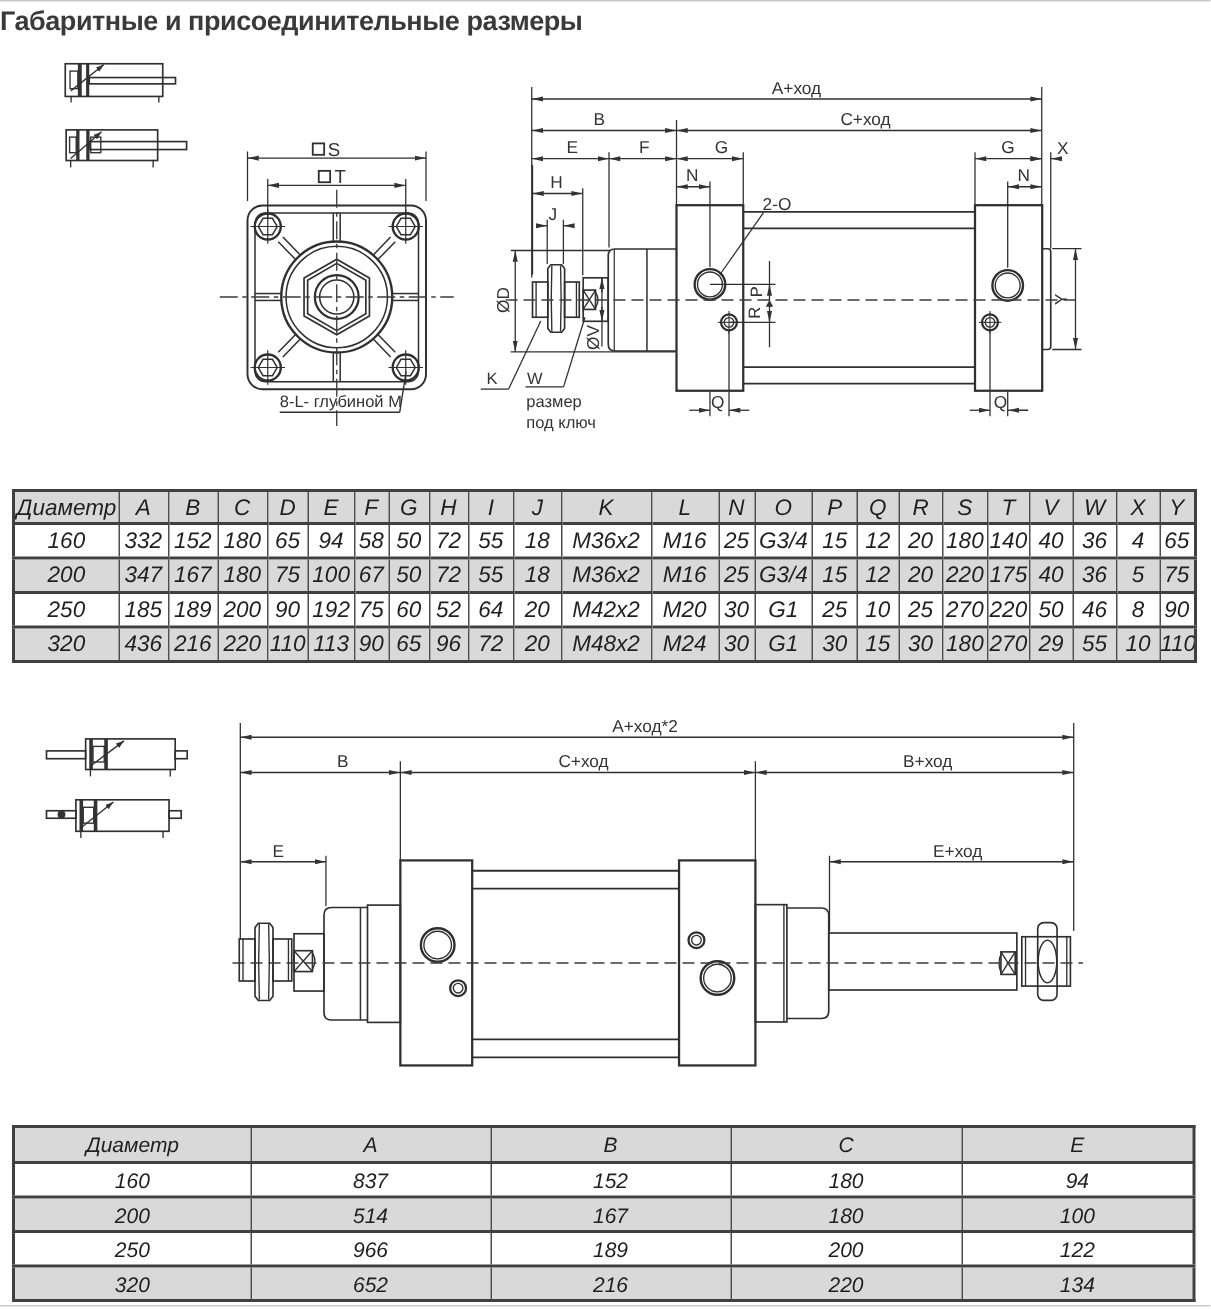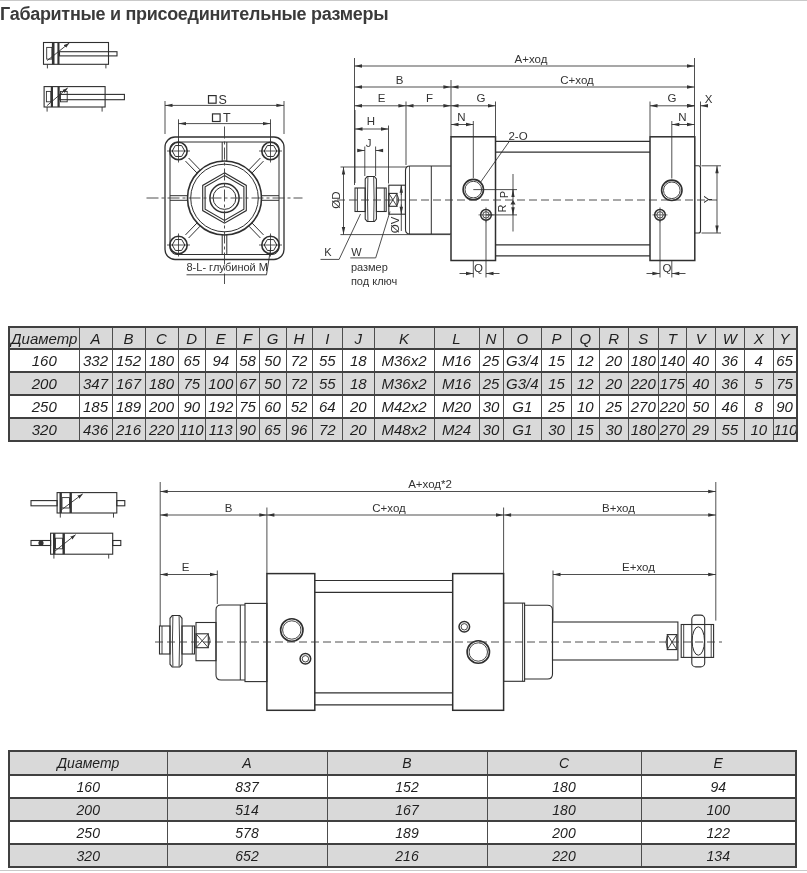--- a/index.html
+++ b/index.html
@@ -739,21 +739,21 @@
       </tr>
 <tr class="g">
         <td>200</td>
         <td>514</td>
         <td>167</td>
         <td>180</td>
         <td>100</td>
       </tr>
 <tr>
         <td>250</td>
-        <td>578</td>
+        <td>966</td>
         <td>189</td>
         <td>200</td>
         <td>122</td>
       </tr>
 <tr class="g">
         <td>320</td>
         <td>652</td>
         <td>216</td>
         <td>220</td>
         <td>134</td>

